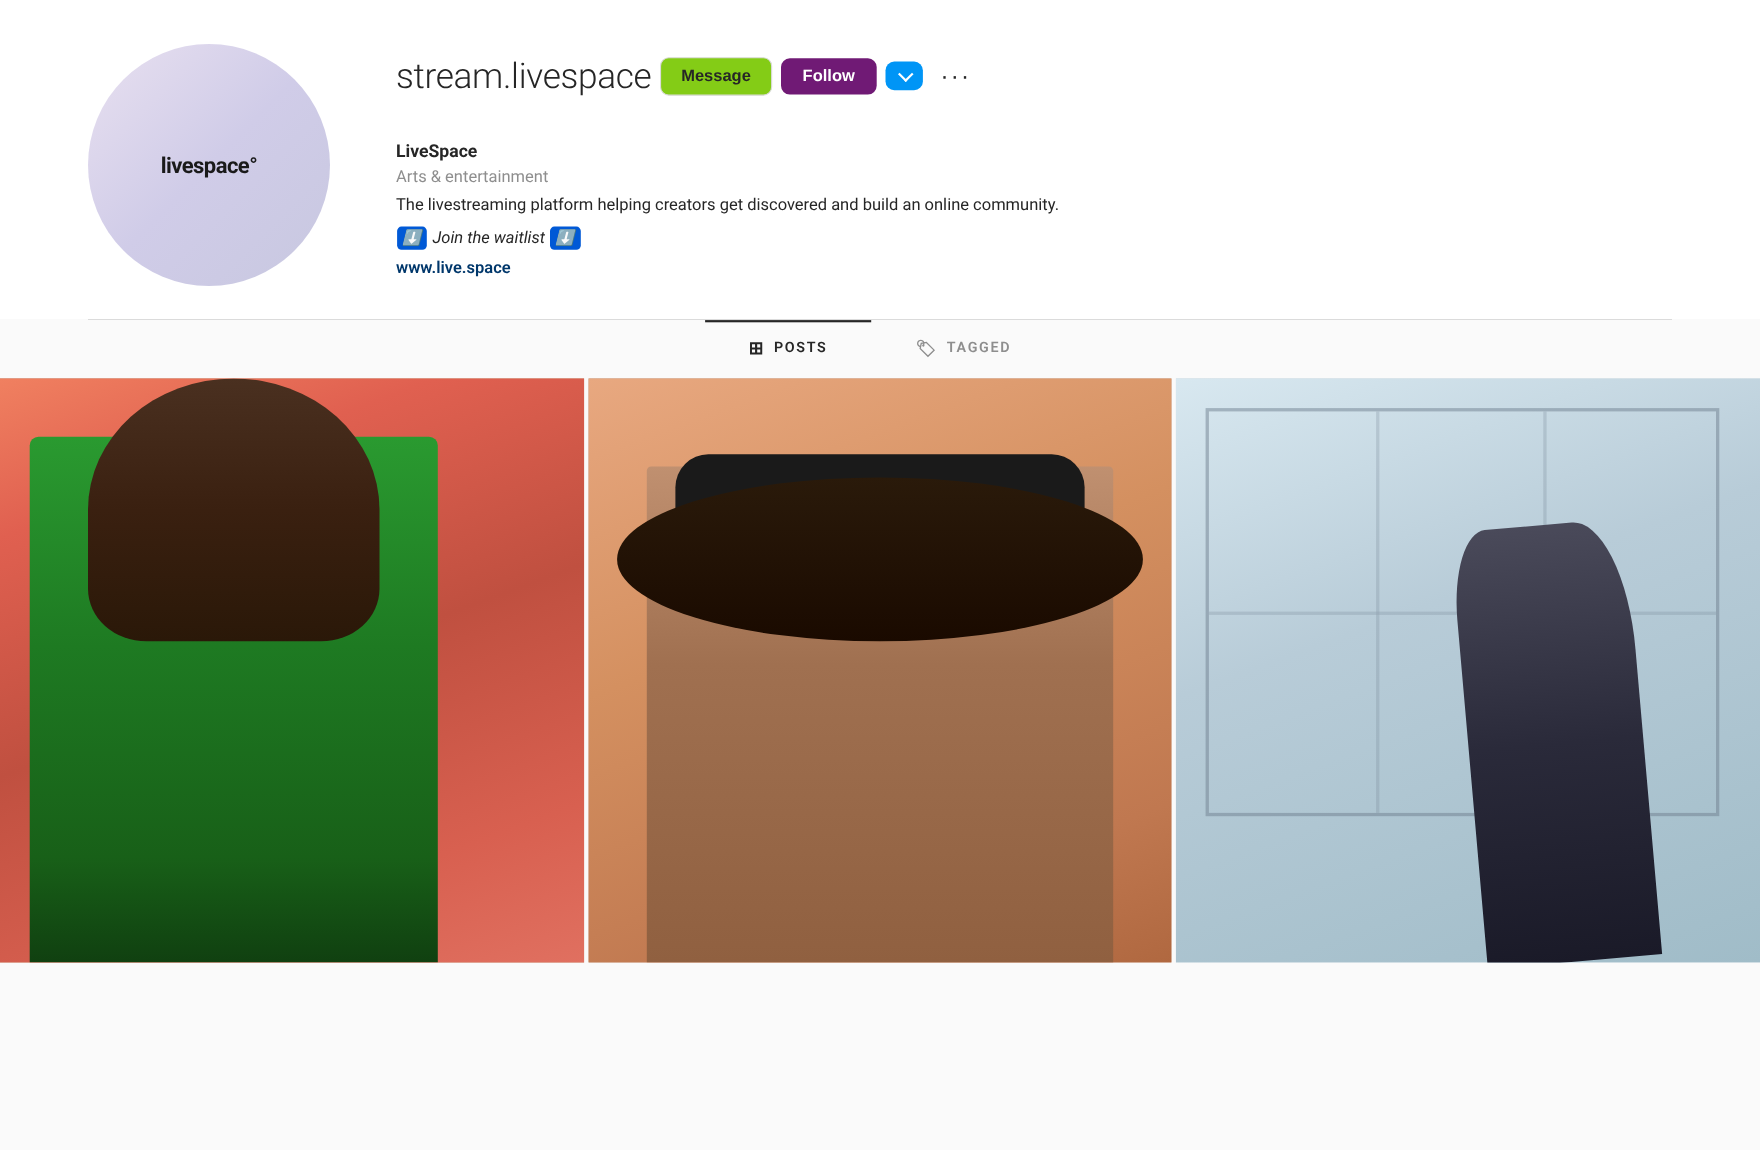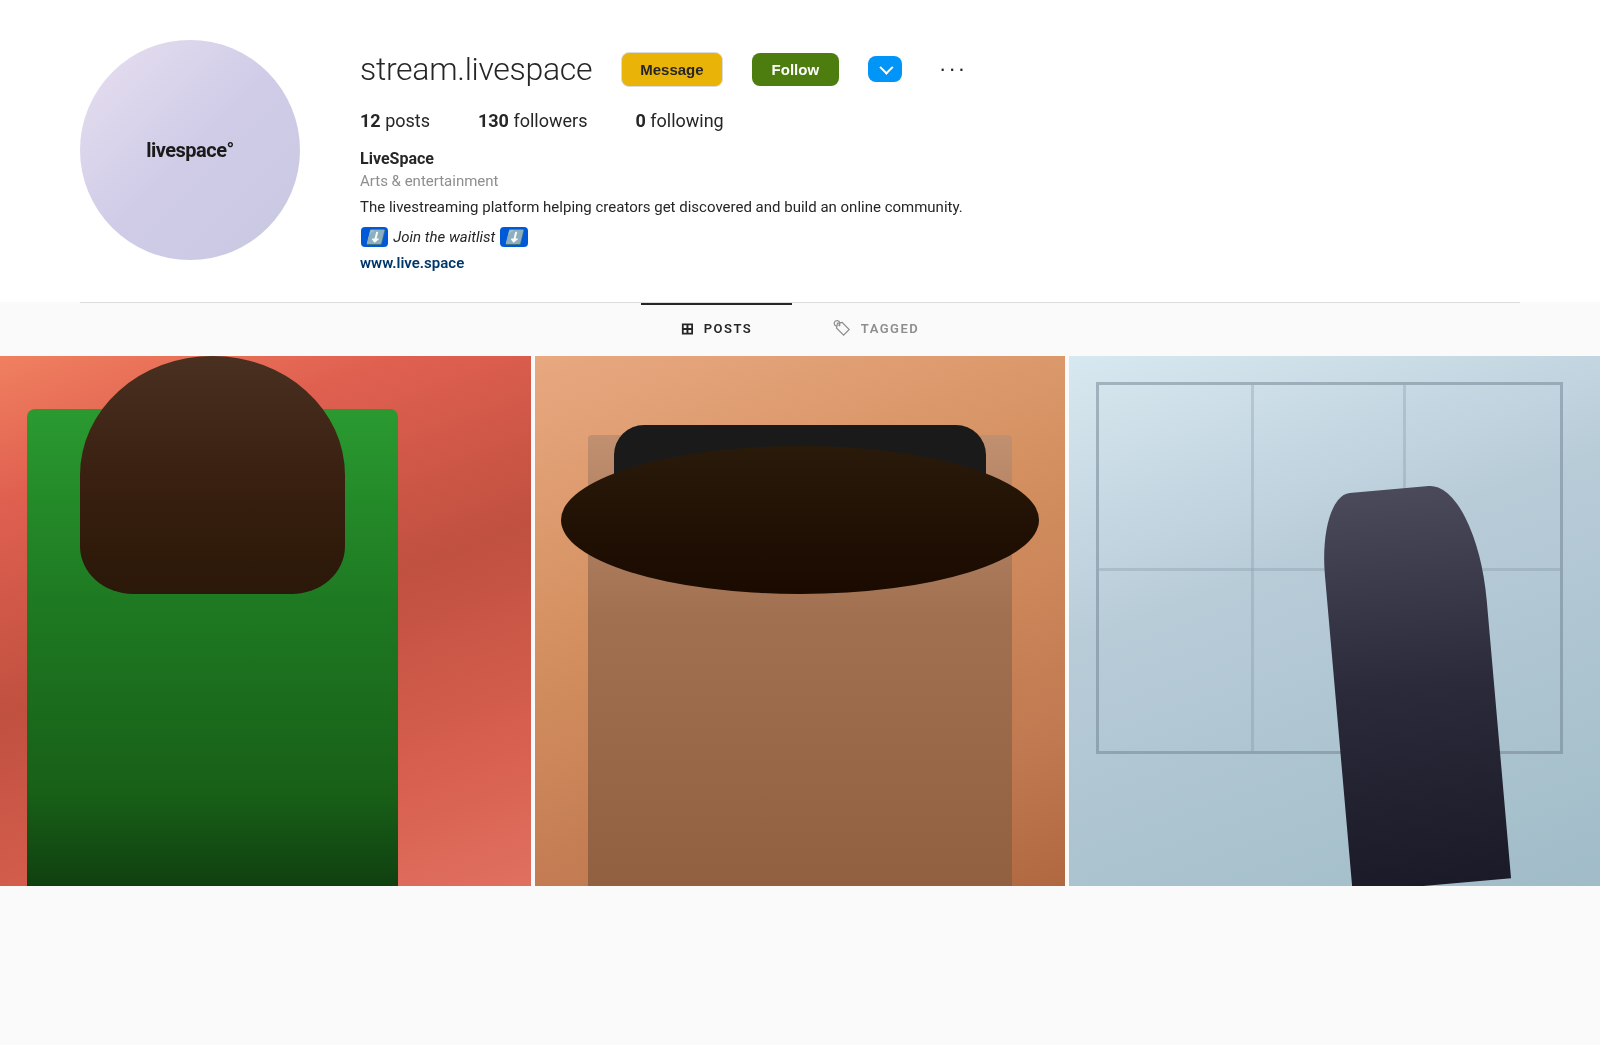--- a/index.html
+++ b/index.html
@@ -47,46 +47,46 @@
     }
 
     .profile-info {
       flex: 1;
       padding-top: 10px;
     }
 
     .profile-header-row {
       display: flex;
       align-items: center;
-      gap: 29px;
-      margin-bottom: 22px;
+      gap: 8px;
+      margin-bottom: 40px;
       flex-wrap: wrap;
     }
 
     .profile-username {
       font-size: 32px;
       font-weight: 300;
       color: #262626;
       letter-spacing: -0.3px;
     }
 
     .btn-message {
       padding: 8px 18px;
       border: 1.5px solid #dbdbdb;
-      background: #eab308;
+      background: #84cc16;
       border-radius: 8px;
       font-size: 15px;
       font-weight: 600;
       color: #262626;
       cursor: pointer;
     }
 
     .btn-follow {
       padding: 8px 20px;
-      background: #4d7c0f;
+      background: #701a75;
       border: none;
       border-radius: 8px;
       font-size: 15px;
       font-weight: 600;
       color: #fff;
       cursor: pointer;
     }
 
     .btn-dropdown {
       padding: 8px 12px;
@@ -259,34 +259,20 @@
       <span class="profile-username">stream.livespace</span>
       <button class="btn-message">Message</button>
       <button class="btn-follow">Follow</button>
       <button class="btn-dropdown">
         <span class="chevron-down"></span>
       </button>
       <button class="btn-more">···</button>
     </div>
 
     
-    <div class="stats-row">
-      <div class="stat-item">
-        <span class="stat-number">12</span>
-        <span class="stat-label"> <span>posts</span></span>
-      </div>
-      <div class="stat-item">
-        <span class="stat-number">130</span>
-        <span class="stat-label"> <span>followers</span></span>
-      </div>
-      <div class="stat-item">
-        <span class="stat-number">0</span>
-        <span class="stat-label"> <span>following</span></span>
-      </div>
-    </div>
 
     
     <div class="profile-name">LiveSpace</div>
     <div class="profile-category">Arts &amp; entertainment</div>
     <div class="profile-bio">The livestreaming platform helping creators get discovered and build an online community.</div>
     <div class="profile-cta">
       <span class="emoji-box">⬇️</span>
       <span>Join the waitlist</span>
       <span class="emoji-box">⬇️</span>
     </div>

